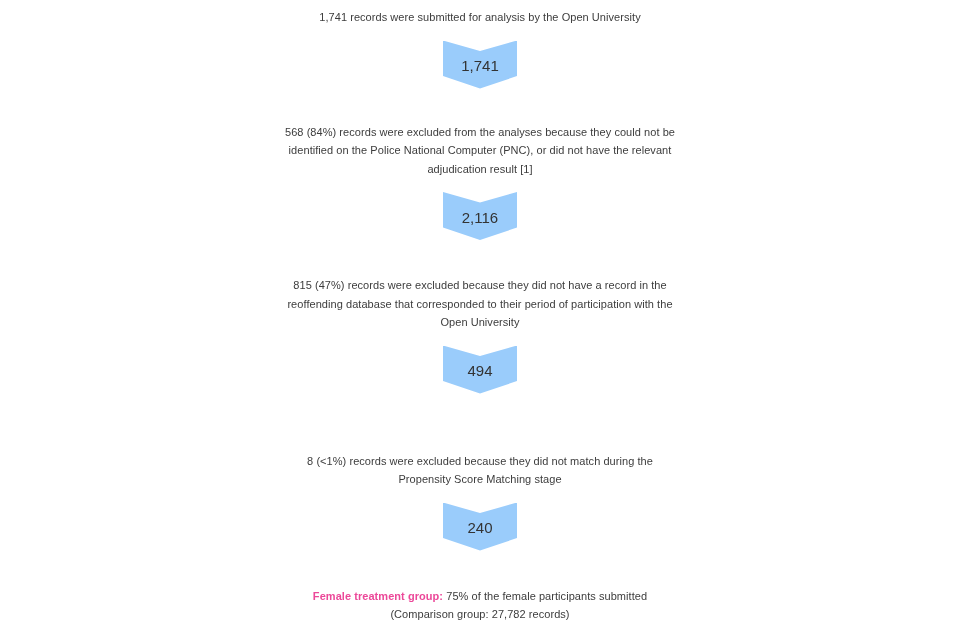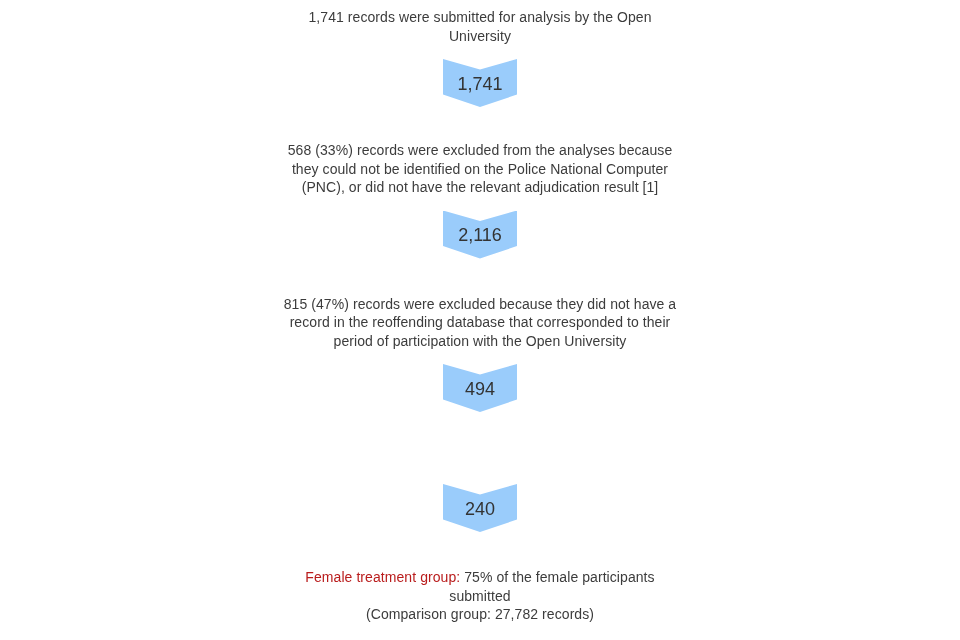--- a/index.html
+++ b/index.html
@@ -29,33 +29,33 @@
   .step {
     width: 100%;
     display: flex;
     flex-direction: column;
     align-items: center;
   }
 
   .step-text {
     width: 400px;
     text-align: center;
-    font-size: 14px;
+    font-size: 11px;
     line-height: 18.5px;
     color: #3c3c3c;
     letter-spacing: 0.005em;
   }
 
   .step-text.final {
     margin-top: 0;
   }
 
   .step-text b {
-    font-weight: normal;
-    color: #b91c1c;
+    font-weight: bold;
+    color: #ec4899;
   }
 
   .chevron-wrap {
     position: relative;
     width: 74px;
     height: 48px;
     margin-top: 14px;
     margin-bottom: 14px;
   }
 
@@ -66,21 +66,21 @@
     -webkit-clip-path: polygon(0% 0%, 50% 22%, 100% 0%, 100% 74%, 50% 100%, 0% 74%);
     clip-path: polygon(0% 0%, 50% 22%, 100% 0%, 100% 74%, 50% 100%, 0% 74%);
   }
 
   .chevron-label {
     position: absolute;
     inset: 0;
     display: flex;
     align-items: center;
     justify-content: center;
-    font-size: 18px;
+    font-size: 15px;
     color: #333333;
     padding-top: 2px;
     box-sizing: border-box;
   }
 
   
   .gap-a { height: 20px; }
   .gap-b { height: 22px; }
   .gap-c { height: 22px; }
   .gap-d { height: 22px; }
@@ -95,21 +95,21 @@
     <div class="step-text">1,741 records were submitted for analysis by the Open University</div>
     <div class="chevron-wrap">
       <div class="chevron-shape"></div>
       <div class="chevron-label">1,741</div>
     </div>
   </div>
 
   <div class="gap-a"></div>
 
   <div class="step">
-    <div class="step-text">568 (33%) records were excluded from the analyses because they could not be identified on the Police National Computer (PNC), or did not have the relevant adjudication result [1]</div>
+    <div class="step-text">568 (84%) records were excluded from the analyses because they could not be identified on the Police National Computer (PNC), or did not have the relevant adjudication result [1]</div>
     <div class="chevron-wrap">
       <div class="chevron-shape"></div>
       <div class="chevron-label">2,116</div>
     </div>
   </div>
 
   <div class="gap-b"></div>
 
   <div class="step">
     <div class="step-text">815 (47%) records were excluded because they did not have a record in the reoffending database that corresponded to their period of participation with the Open University</div>
@@ -118,20 +118,21 @@
       <div class="chevron-label">494</div>
     </div>
   </div>
 
   <div class="gap-c"></div>
 
 
   <div class="gap-d"></div>
 
   <div class="step">
+    <div class="step-text">8 (&lt;1%) records were excluded because they did not match during the Propensity Score Matching stage</div>
     <div class="chevron-wrap">
       <div class="chevron-shape"></div>
       <div class="chevron-label">240</div>
     </div>
   </div>
 
   <div class="gap-e"></div>
 
   <div class="step">
     <div class="step-text final"><b>Female treatment group:</b><span> 75% of the female participants submitted</span></div>

